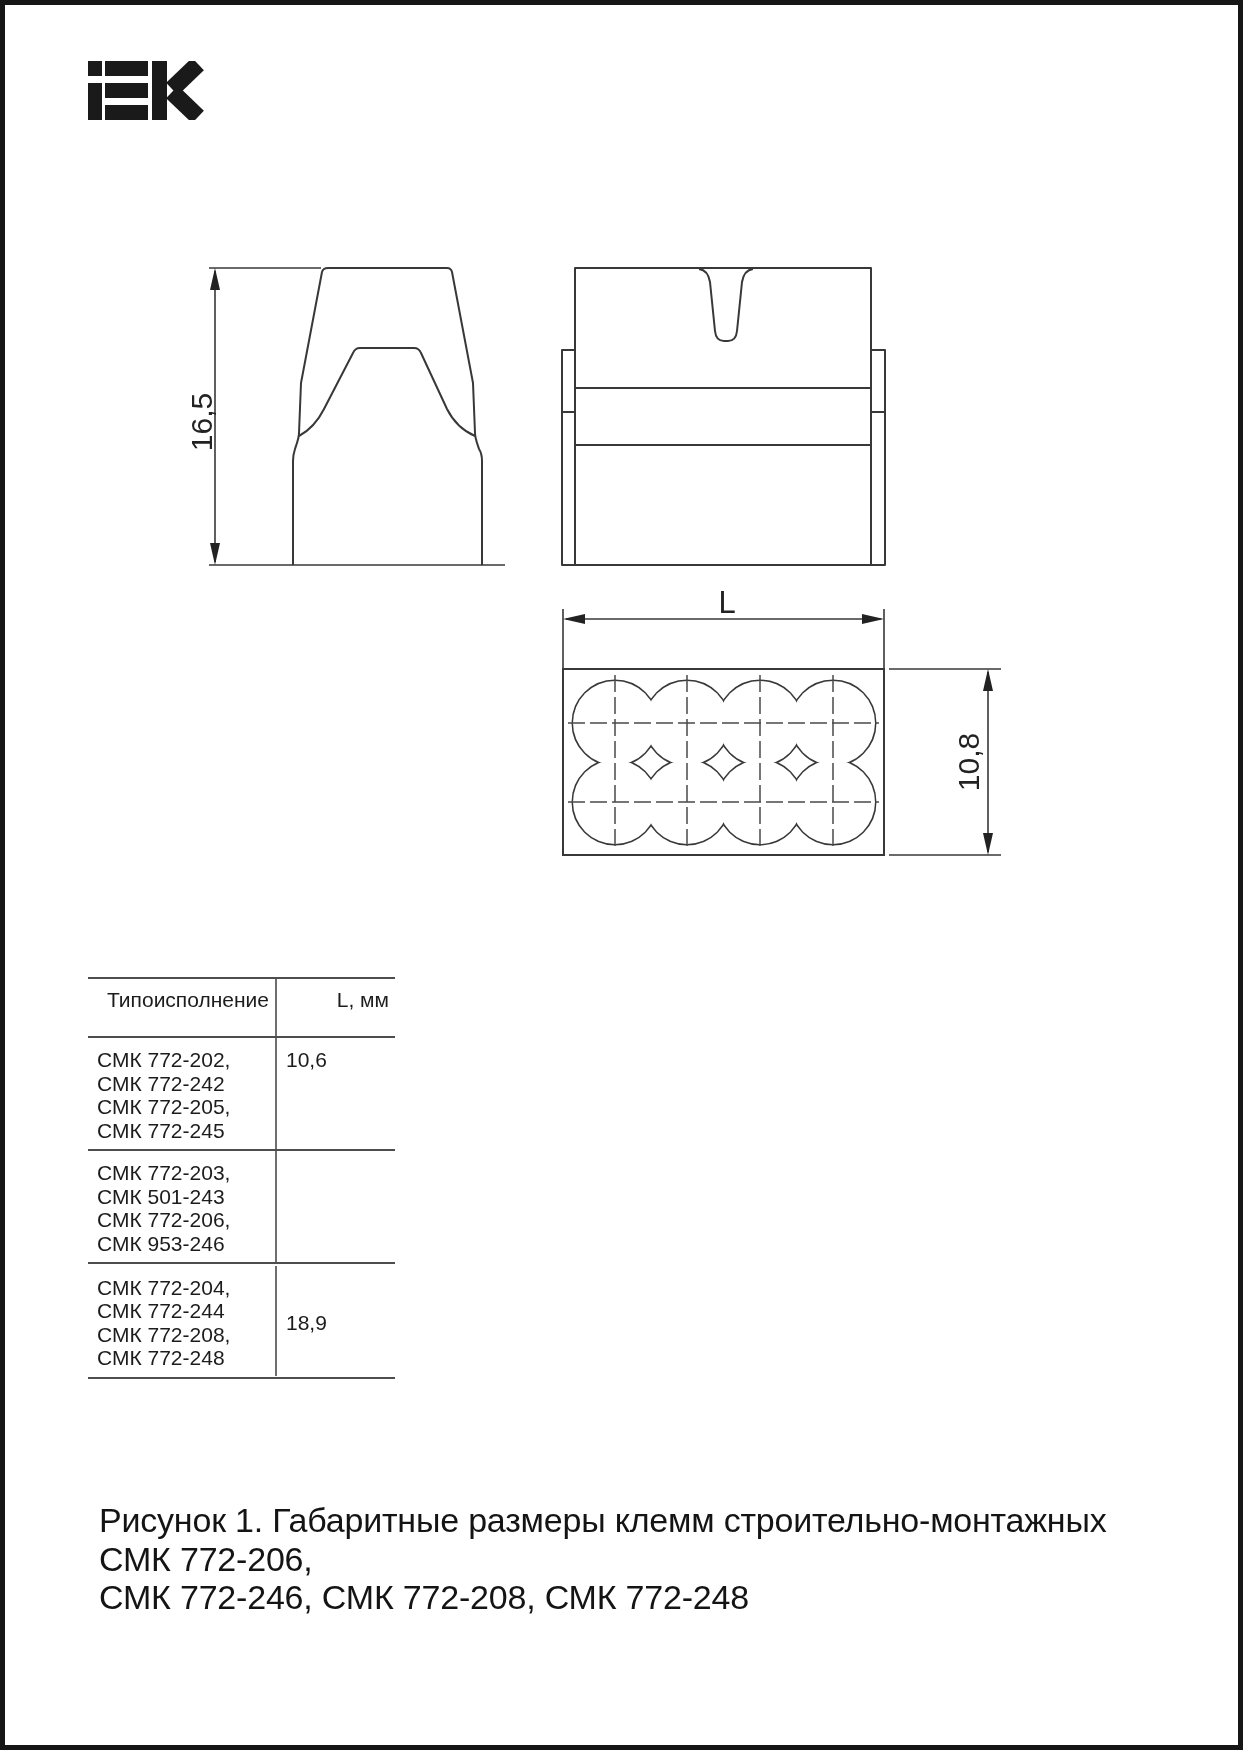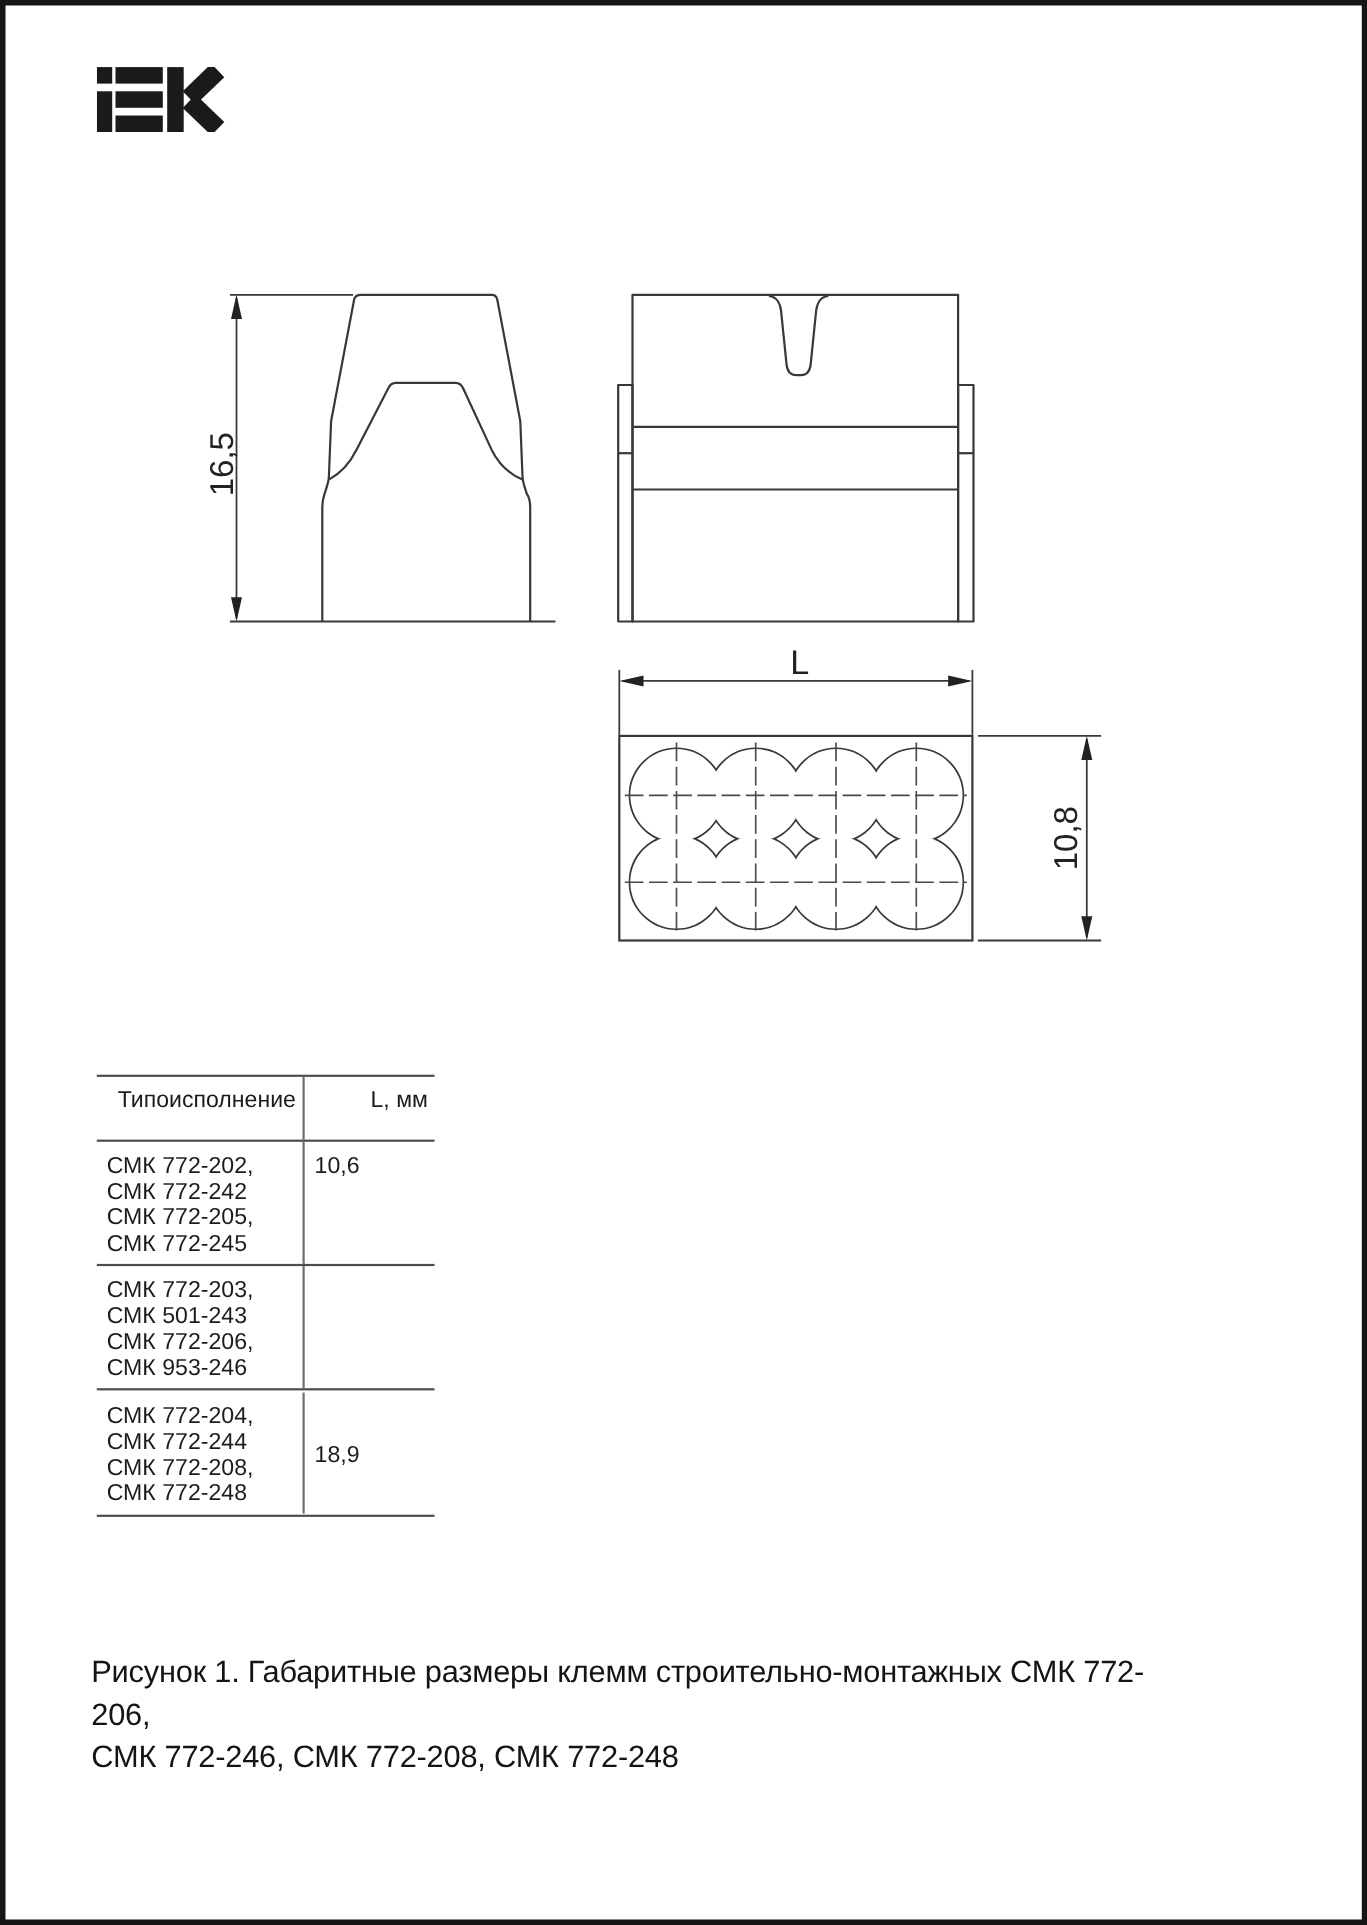--- a/index.html
+++ b/index.html
@@ -26,22 +26,22 @@
   .trow{display:flex;border-bottom:2px solid #4d4d4d;}
   .trow:last-child{border-bottom:none;align-items:center;}
   .tcell{box-sizing:border-box;padding:10px 6px 6px 9px;}
   .tcol1{width:189px;border-right:2px solid #6e6e6e;}
   .tcol2{width:118px;}
   .thead .tcell{padding-top:9px;}
   .thead{height:59px;box-sizing:border-box;text-align:right;}
   .trow-body{min-height:113px;box-sizing:border-box;}
 
   .caption{
-    position:absolute;left:78px;top:1496px;width:1010px;
-    font-size:28px;line-height:38.5px;color:#141414;
+    position:absolute;left:94px;top:1496px;width:1010px;
+    font-size:34px;line-height:38.5px;color:#141414;
     letter-spacing:-0.2px;
   }
 </style>
 </head>
 <body>
 
 <div class="page">
 
   <svg class="logo" width="120" height="59" viewBox="0 0 120 59" aria-hidden="true">
     <g fill="#1a1a1a">

